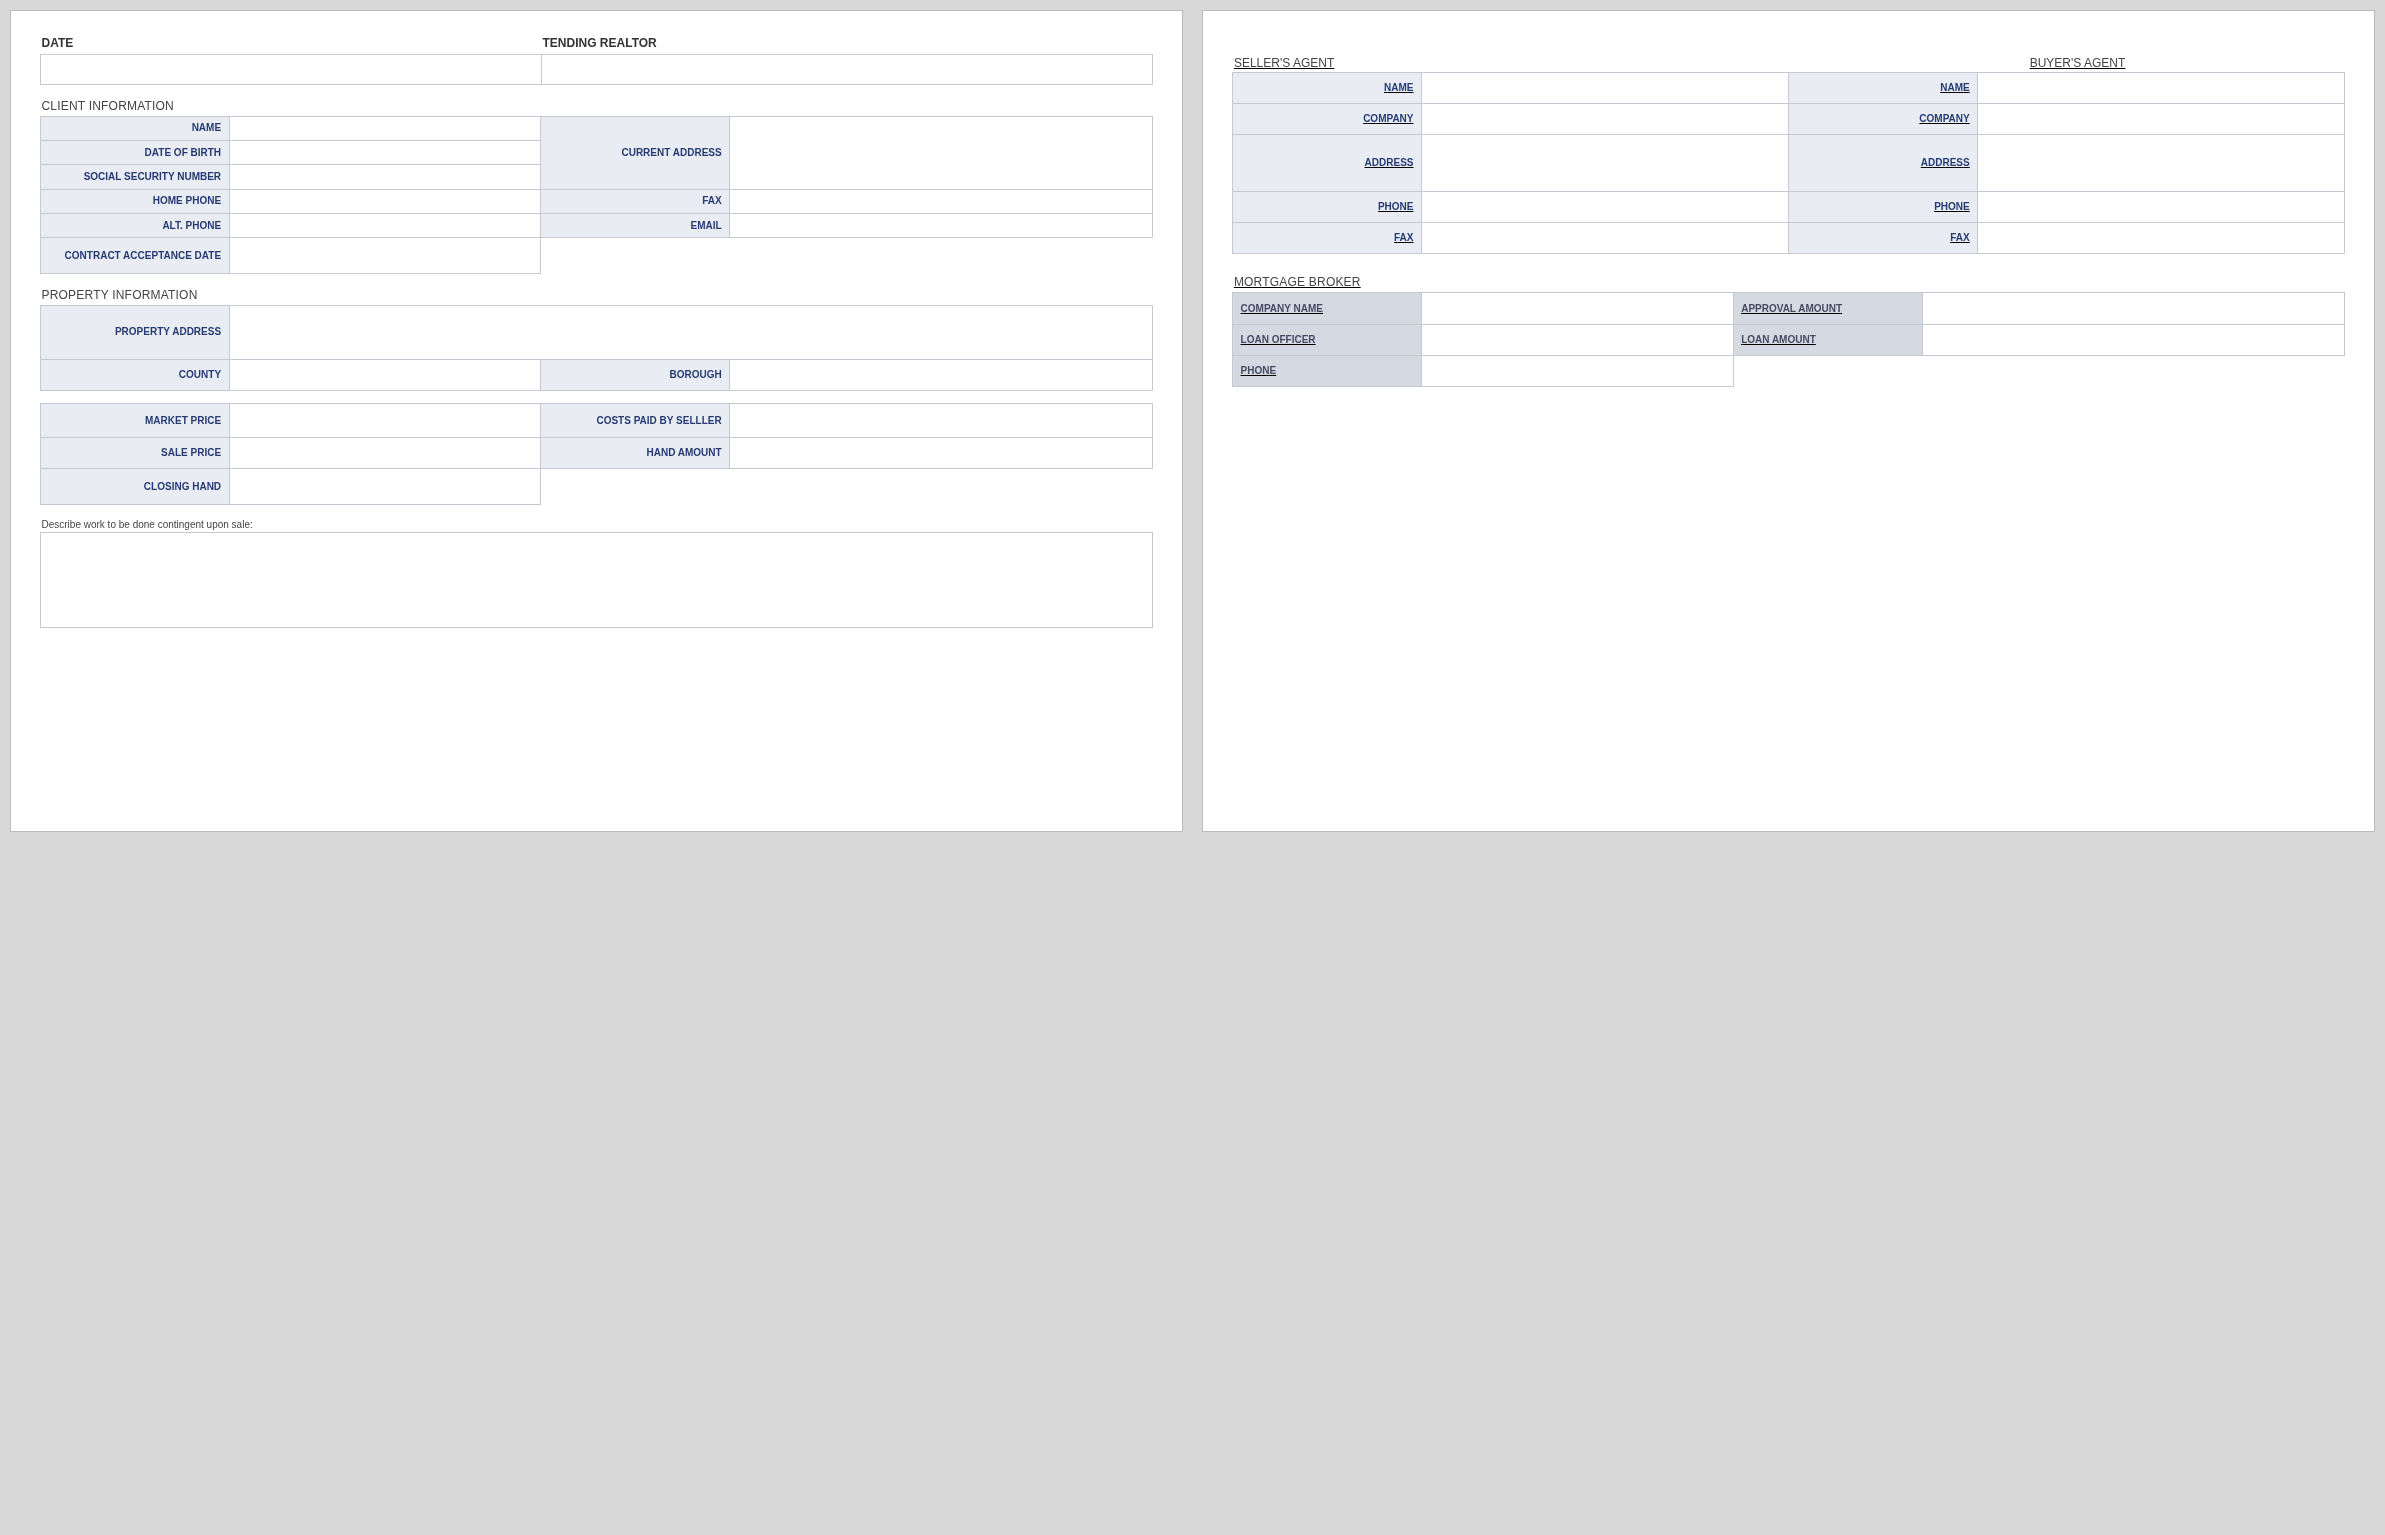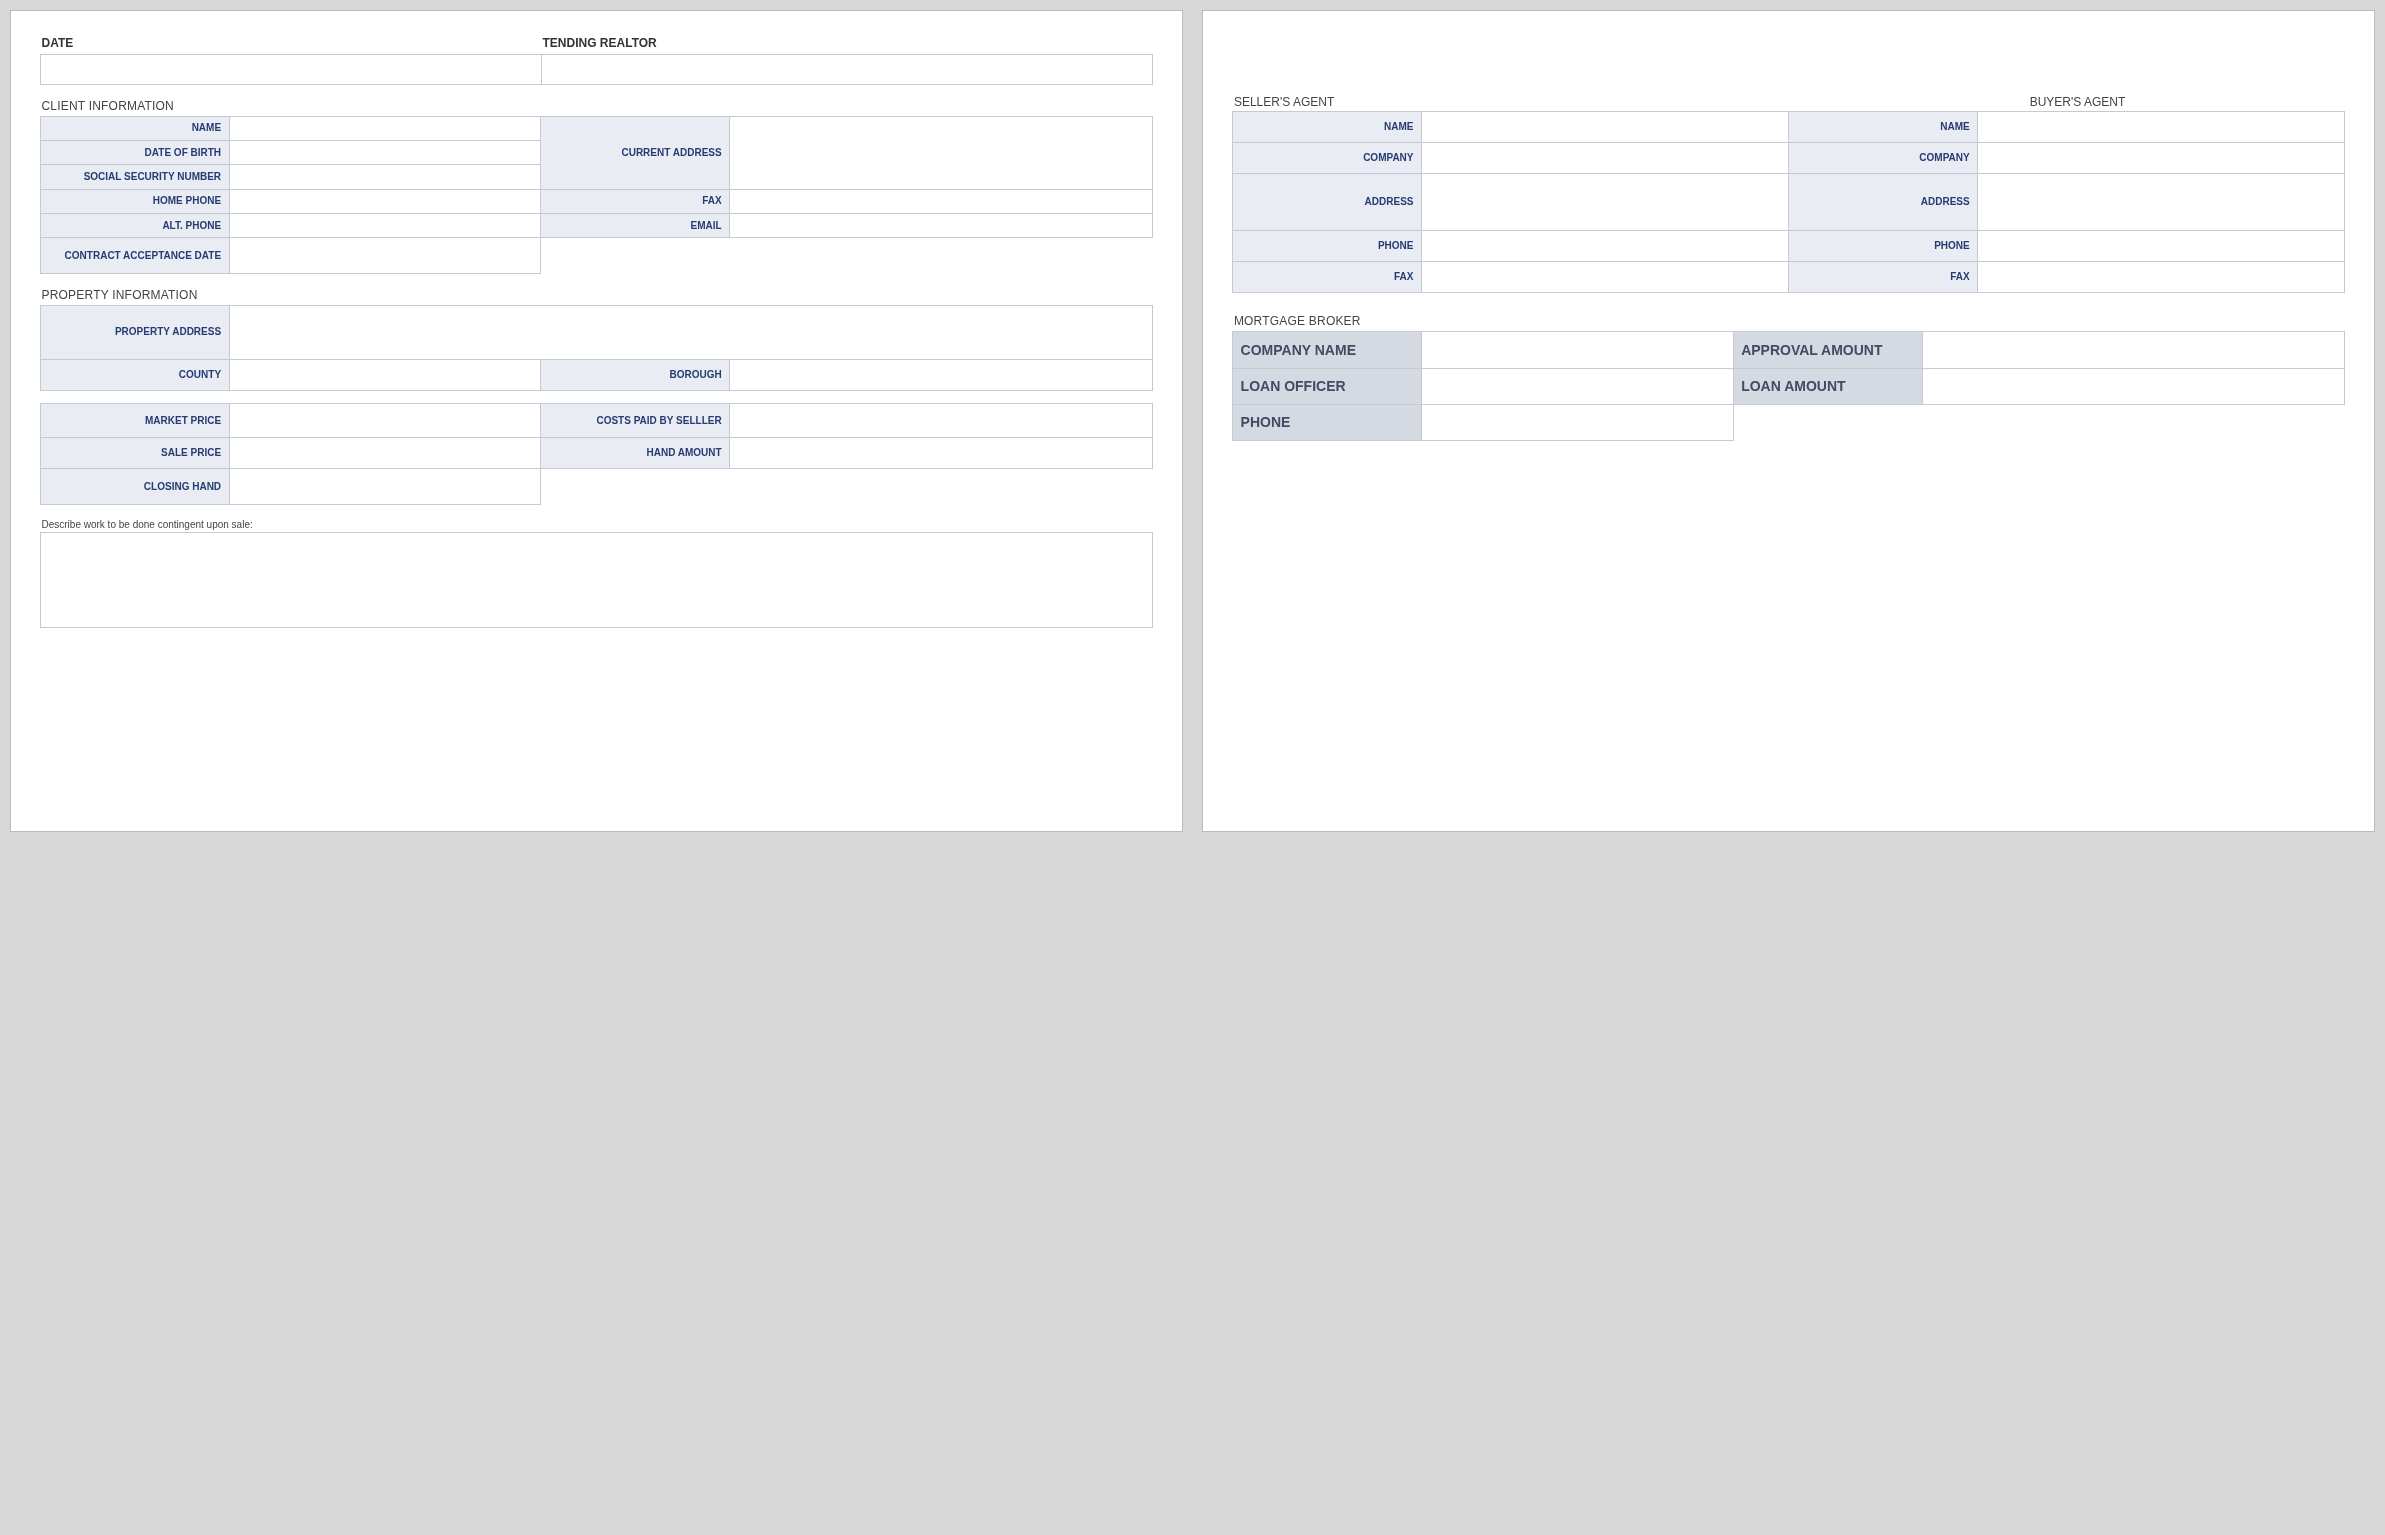--- a/index.html
+++ b/index.html
@@ -93,25 +93,25 @@
     color: #444;
     margin: 0 0 2.9px 1.9px;
   }
   .agent-heads > div:last-child {
     text-align: center;
   }
   td.broker-lbl {
     background: #d5d9e2;
     text-align: left;
     padding: 9.6px 7.6px;
-    font-size: 14px;
+    font-size: 10px;
     font-weight: 600;
     color: #424b63;
   }
-  .page2 { padding-top: 84px; }
+  .page2 { padding-top: 45px; text-decoration: underline; }
   .spacer-row td { border:none; height:13.4px; padding:0; }
 </style>
 </head>
 <body>
 
 <div class="page">
 
   <table class="top-row">
     <colgroup>
         <col style="width:45%">

